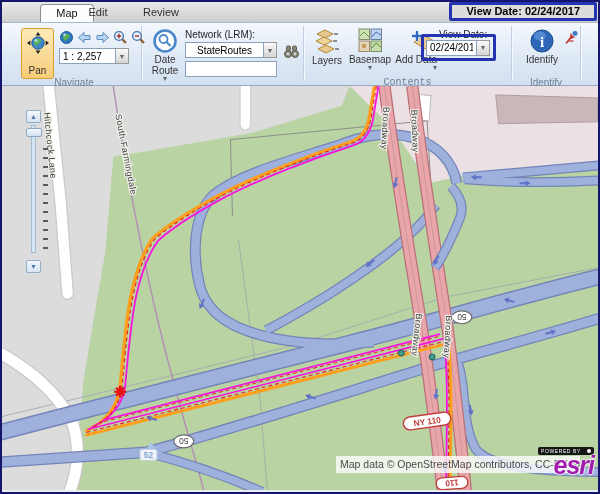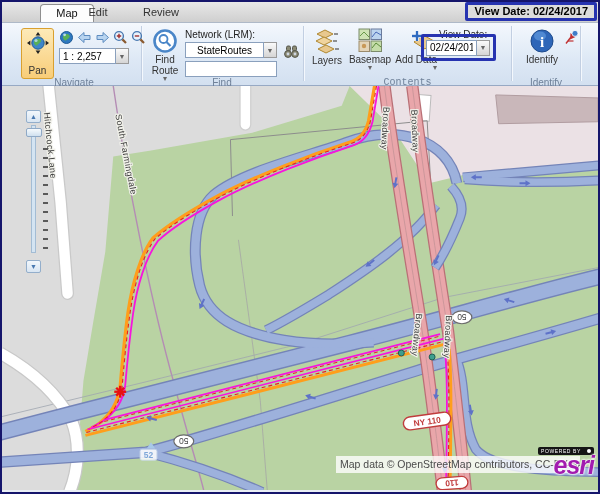--- a/index.html
+++ b/index.html
@@ -1,21 +1,21 @@
 <!DOCTYPE html>
 <html><head>
 <meta charset="utf-8">
 <style>
   html,body{margin:0;padding:0;background:#fff;font-family:"Liberation Sans",sans-serif;}
   .screen{position:relative;width:596px;height:490px;border:2px solid #15156b;overflow:hidden;background:#e9eef5;}
   
   .tabbar{position:absolute;left:0;top:0;width:100%;height:20px;background:linear-gradient(#e8e8e8,#cfcfcf);border-bottom:1px solid #aeb9c8;}
   .tab{position:absolute;top:2px;height:17px;text-align:center;font-size:11px;color:#333;line-height:17px;cursor:default;}
   .tab.active{background:#fdfdfd;border:1px solid #8f8f8f;border-bottom:none;border-radius:4px 4px 0 0;color:#111;}
-  .banner{position:absolute;top:0;right:1px;height:13px;border:3px solid #2633b0;border-radius:2px;background:#dcdcdc;font-size:11px;font-weight:600;color:#000;line-height:13px;padding:0 6px;}
+  .banner{position:absolute;top:0;right:1px;height:13px;border:3px solid #2633b0;border-radius:2px;background:#dcdcdc;font-size:11px;font-weight:600;color:#000;line-height:13px;padding:0 14px;}
   
   .ribbon{position:absolute;left:0;top:21px;width:100%;height:62px;background:linear-gradient(#f4f8fd,#dde8f5 60%,#d3e0f0);border-bottom:1px solid #97a9c4;}
   .sep{position:absolute;top:3px;height:55px;width:1px;background:#c2cfe2;box-shadow:1px 0 0 #f4f8fd;}
   .grouplabel{position:absolute;top:54px;text-align:center;font-size:10px;color:#6f8199;}
   .bigbtn{position:absolute;display:flex;flex-direction:column;align-items:center;font-size:10px;color:#333;line-height:11px;text-align:center;cursor:default;}
   .panbtn{left:19px;top:5px;width:33px;height:51px;background:linear-gradient(#fdeab8,#f8cd79);border:1px solid #d9a02f;border-radius:3px;box-sizing:border-box;justify-content:space-between;padding:2px 0;}
   .ico{display:block;}
   .smallrow{position:absolute;left:57px;top:7px;display:flex;gap:3px;}
   .combo{position:absolute;display:flex;}
   .combo input{border:1px solid #8aa0bd;height:14px;font-size:10px;font-family:"Liberation Sans",sans-serif;padding:0 3px;width:100%;box-sizing:content-box;}
@@ -98,40 +98,39 @@
       <div class="dd">▼</div>
     </div>
     <div class="grouplabel" style="left:8px;width:128px;">Navigate</div>
 
     <div class="bigbtn" style="left:143px;top:5px;width:40px;">
       <svg class="ico" width="26" height="26" viewBox="0 0 26 26">
         <circle cx="13" cy="13" r="10.5" fill="#fff" stroke="#4a86c8" stroke-width="2.6"></circle>
         <circle cx="11.5" cy="11" r="4" fill="none" stroke="#4a86c8" stroke-width="1.8"></circle>
         <line x1="14.5" y1="14" x2="18.5" y2="18" stroke="#4a86c8" stroke-width="2.2"></line>
       </svg>
-      <span>Find Route</span>
+      <span>Date Route</span>
       <span class="caret">▾</span>
     </div>
     <div class="lbl" style="left:183px;top:6px;">Network (LRM):</div>
     <div class="combo" style="left:183px;top:19px;width:92px;">
       <input style="width: 71px; text-align: center;" value="StateRoutes">
       <div class="dd">▼</div>
     </div>
     <svg class="ico" style="position:absolute;left:281px;top:21px;" width="17" height="15" viewBox="0 0 17 15">
       <rect x="3.5" y="2" width="4" height="5" rx="1.5" fill="#8a8a74" stroke="#55554a"></rect>
       <rect x="9.5" y="2" width="4" height="5" rx="1.5" fill="#8a8a74" stroke="#55554a"></rect>
       <circle cx="5" cy="10" r="3.4" fill="#8a8a74" stroke="#55554a"></circle>
       <circle cx="12" cy="10" r="3.4" fill="#8a8a74" stroke="#55554a"></circle>
       <circle cx="5" cy="10" r="1.4" fill="#cfd6e2"></circle>
       <circle cx="12" cy="10" r="1.4" fill="#cfd6e2"></circle>
     </svg>
     <div class="combo" style="left:183px;top:38px;width:92px;">
       <input style="width: 84px;" value="">
     </div>
-    <div class="grouplabel" style="left:140px;width:160px;">Find</div>
 
     <div class="bigbtn" style="left:305px;top:5px;width:40px;">
       <svg class="ico" width="28" height="27" viewBox="0 0 28 27">
         <path d="M4,6 L12,2 L20,6 L12,10 Z" fill="#e8c88e" stroke="#b08830"></path>
         <path d="M3,13 L11,9 L19,13 L11,17 Z" fill="#f0d49e" stroke="#b08830"></path>
         <path d="M5,21 L13,17 L21,21 L13,25 Z" fill="#e8c88e" stroke="#b08830"></path>
         <line x1="21" y1="6" x2="25" y2="6" stroke="#666" stroke-width="1.4"></line>
         <line x1="20" y1="13" x2="24" y2="13" stroke="#666" stroke-width="1.4"></line>
         <line x1="22" y1="21" x2="26" y2="21" stroke="#666" stroke-width="1.4"></line>
       </svg>

